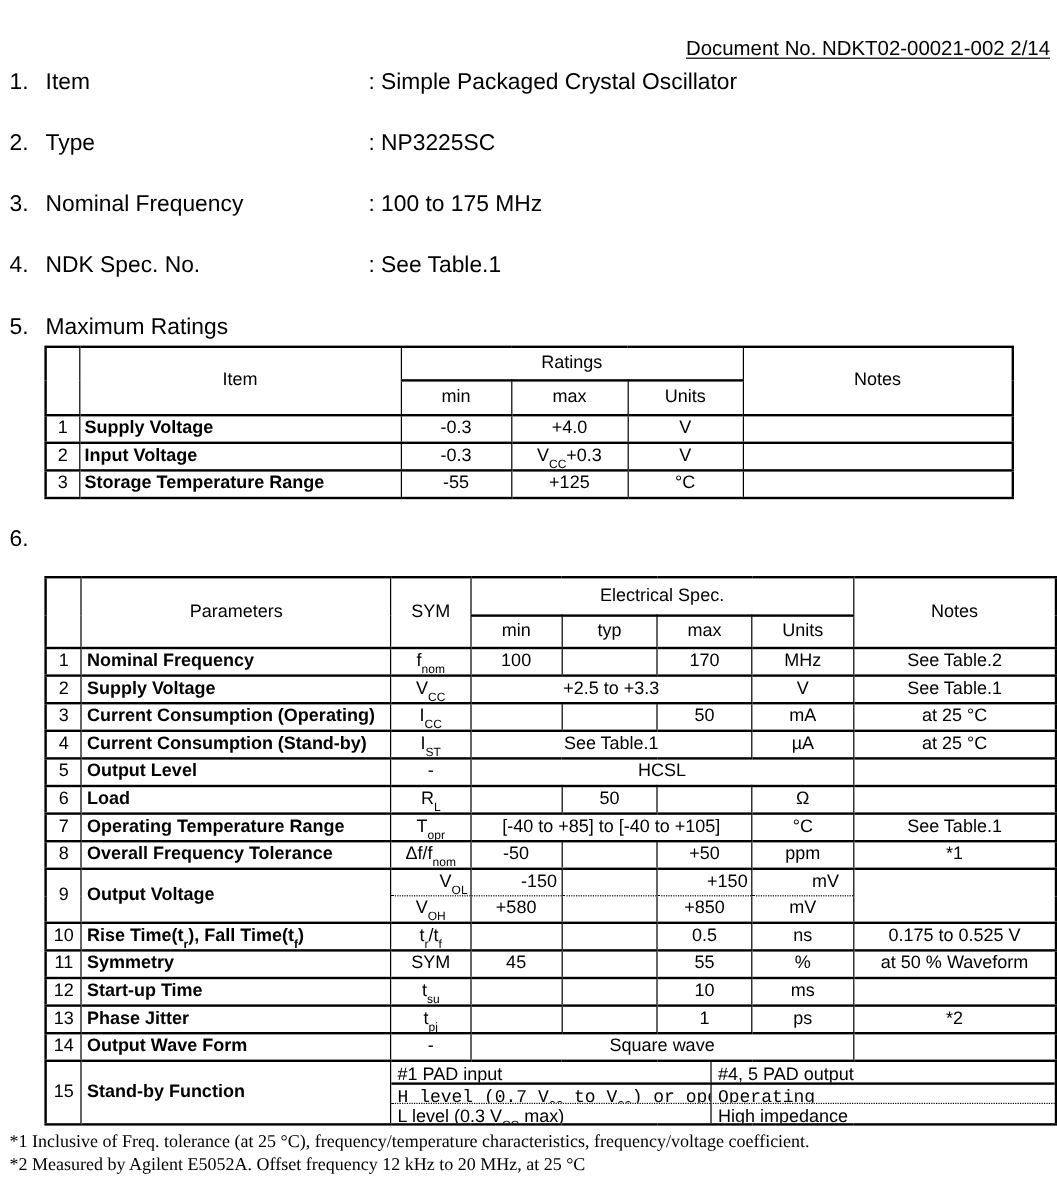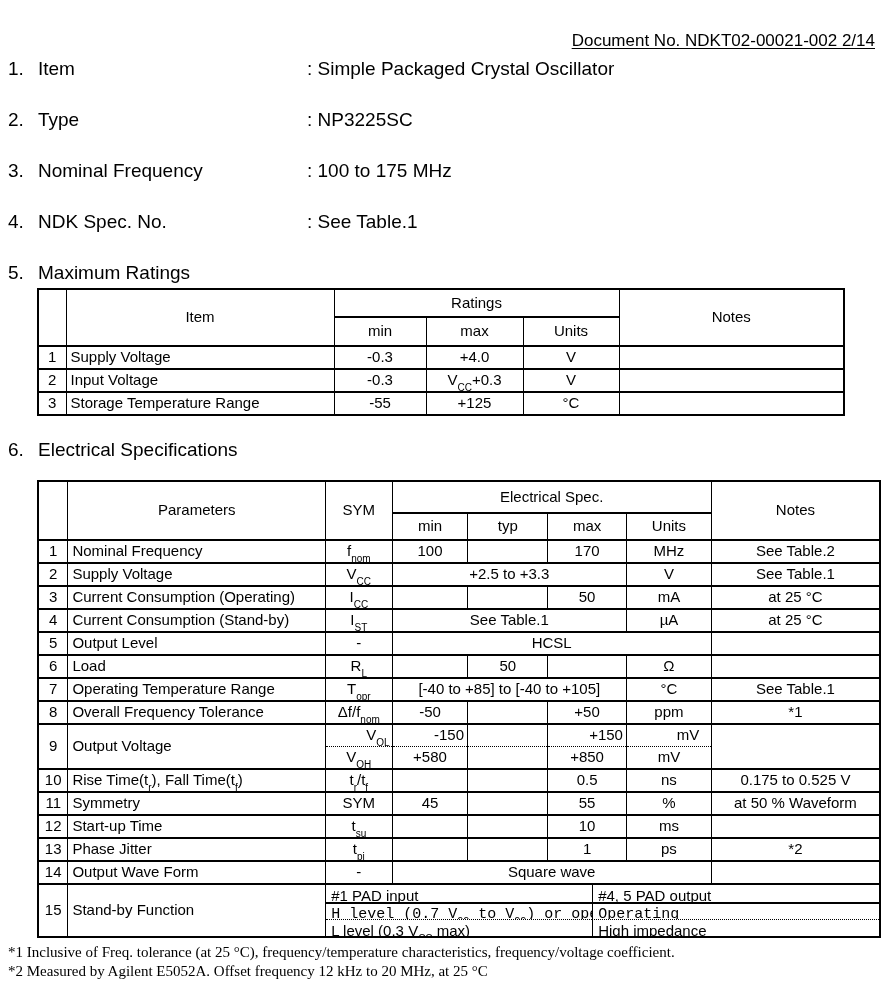--- a/index.html
+++ b/index.html
@@ -29,21 +29,21 @@
   .st6 { margin-top:23px; }
 
   table { border-collapse:collapse; table-layout:fixed; margin-left:37px; border:2px solid #000; }
   td {
     border:1px solid #000;
     border-top-width:2px; border-bottom-width:2px;
     font-size:15px; text-align:center;
     padding:0 2px; white-space:nowrap; overflow:hidden;
     line-height:1.25;
   }
-  td.left { text-align:left; padding-left:4px; }
+  td.left { text-align:left; padding-left:4px;font-weight:bold; }
   .t1 { margin-top:4px; }
   .t2 { margin-top:19px;border-radius:32px; }
   .t1 tr.h1 td { height:26px; }
   .t1 tr.h2 td { height:27px; }
   .t1 tr.dr td { height:21px; }
   .t2 tr.h1 td { height:30px; }
   .t2 tr.h2 td { height:25px; }
   .t2 tr.dr td { height:21px; }
 
   sub { font-size:10px; line-height:0; position:relative; top:2px; }
@@ -144,21 +144,20 @@
       <td>-55</td>
       <td>+125</td>
       <td>°C</td>
       <td></td>
     </tr>
   </tbody>
     </table>
 
   <div class="section-title st6">
     <span class="inum">6.</span>
-    <span>Electrical Specifications</span>
   </div>
 
   <table class="t2">
     <colgroup>
         <col style="width:30px">
         <col style="width:258px">
         <col style="width:63px">
         <col style="width:76px">
         <col style="width:80px">
         <col style="width:79px">

